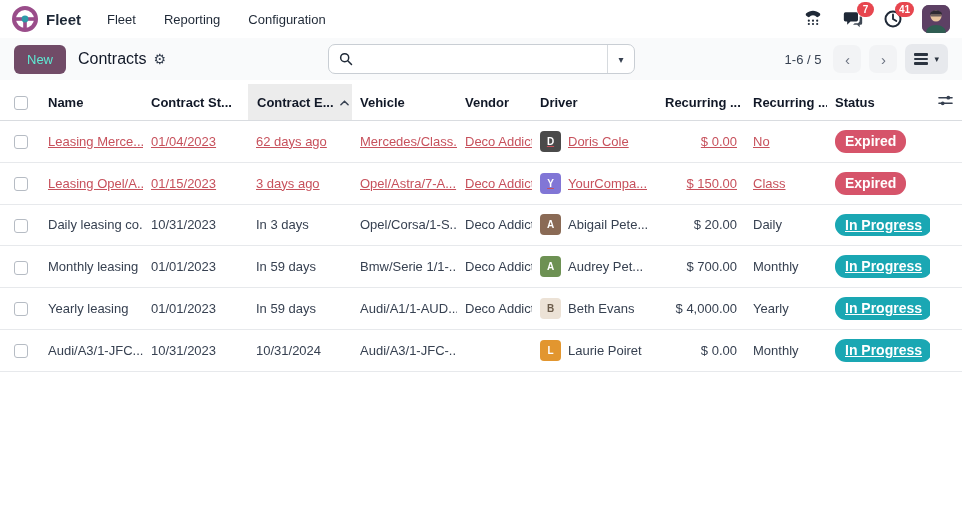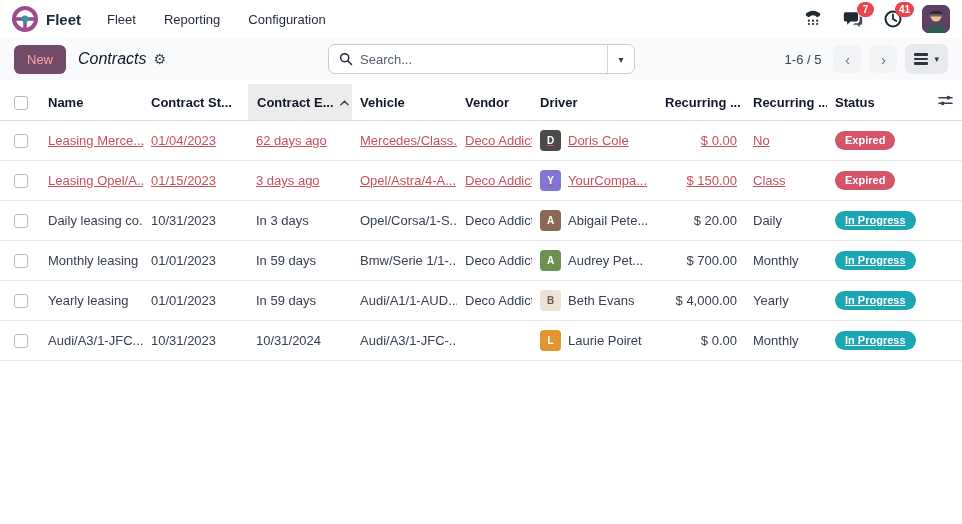--- a/index.html
+++ b/index.html
@@ -16,24 +16,24 @@
   .tray-icon { position:relative; width:22px; height:22px; display:flex; align-items:center; justify-content:center; cursor:pointer; }
   .tray-icon svg { display:block; }
   .count-badge { position:absolute; top:-6px; right:-10px; min-width:17px; height:15px; padding:0 4px;
     border-radius:9px; background:#e7464f; color:#fff; font-size:10px; font-weight:bold;
     display:flex; align-items:center; justify-content:center; }
   .user-avatar { width:28px; height:28px; border-radius:7px; background:#5d4064; overflow:hidden;
     display:flex; align-items:flex-end; justify-content:center; cursor:pointer; }
 
   
   .control-panel { height:42px; display:flex; align-items:center; padding:0 14px; background:#f9fafb; position:relative; }
-  .btn-new { background:#714B67; color:#fca5a5; border:none; font-size:13px; font-weight:500;
+  .btn-new { background:#714B67; color:#5eead4; border:none; font-size:13px; font-weight:500;
     padding:7px 13px; border-radius:6px; cursor:pointer; font-family:inherit; }
   .breadcrumb { display:flex; align-items:center; gap:7px; margin-left:12px; }
-  .breadcrumb-title { font-size:16px; color:#111827;font-style:italic; }
+  .breadcrumb-title { font-size:16px; color:#111827; }
   .cog { font-size:14px; color:#374151; cursor:pointer; }
   .search-box { position:absolute; left:328px; top:6px; width:307px; height:30px; background:#fff;
     border:1px solid #c9ced4; border-radius:7px; display:flex; align-items:center; }
   .search-main { flex:1; display:flex; align-items:center; gap:7px; padding:0 10px; }
   .search-main input { border:none; outline:none; flex:1; font-size:13px; font-family:inherit; color:#374151; background:transparent; }
   .search-main input::placeholder { color:#56606b; }
   .search-caret { width:27px; height:100%; border-left:1px solid #d6dade; display:flex; align-items:center; justify-content:center;
     color:#374151; font-size:10px; cursor:pointer; }
   .cp-right { margin-left:auto; display:flex; align-items:center; gap:8px; }
   .pager-text { font-size:13px; color:#374151; margin-right:4px; }
@@ -55,21 +55,21 @@
     white-space:nowrap; overflow:hidden; cursor:pointer; }
   th.sorted { background:#ececec;padding-left:9px; }
   th.num, td.num { text-align:right; }
   td { padding:9px 8px; border-bottom:1px solid #e7e9ec; white-space:nowrap; overflow:hidden; color:#374151; cursor:pointer; }
   td.cb-cell, th.cb-cell { padding-left:14px; }
   .sort-caret { margin-left:6px; vertical-align:1px; }
   tr.expired td { color:#c7515c;text-decoration:underline; }
   .driver-cell { display:flex; align-items:center; gap:7px; }
   .avatar { width:21px; height:21px; border-radius:4px; flex:0 0 auto; display:flex; align-items:center;
     justify-content:center; font-size:10px; font-weight:bold; color:#fff; }
-  .badge { display:inline-block; padding:3px 10px; border-radius:11px; font-size:11px; font-weight:bold; color:#fff; line-height:1.2; }
+  .badge { display:inline-block; padding:3px 10px; border-radius:11px; font-size:14px; font-weight:bold; color:#fff; line-height:1.2; }
   .badge-danger { background:#d6546a; }
   .badge-info { background:#1aa7b3;text-decoration:underline; }
   input[type=checkbox] { appearance:none; width:14px; height:14px; border:1px solid #b6bcc4; border-radius:3px;
     background:#fff; cursor:pointer; vertical-align:middle; }
   .opt-icon { color:#374151; }
 </style>
 </head>
 <body>
 
 <div class="navbar">
@@ -132,21 +132,20 @@
     <span class="breadcrumb-title">Contracts</span>
     <span class="cog">⚙</span>
   </div>
 
   <div class="search-box">
     <div class="search-main">
       <svg viewBox="0 0 16 16" width="14" height="14">
         <circle cx="6.5" cy="6.5" r="4.6" fill="none" stroke="#1f2937" stroke-width="1.7"></circle>
         <path d="M10.3 10.3L14.3 14.3" stroke="#1f2937" stroke-width="1.7" stroke-linecap="round"></path>
       </svg>
-      <input type="text" placeholder="Search..." style="">
     </div>
     <div class="search-caret">▾</div>
   </div>
 
   <div class="cp-right">
     <span class="pager-text">1-6 / 5</span>
     <button class="pager-btn">‹</button>
     <button class="pager-btn">›</button>
     <button class="view-switch">
       <span class="bars">
@@ -216,21 +215,21 @@
       <td class="num">$ 0.00</td>
       <td>No</td>
       <td><span class="badge badge-danger">Expired</span></td>
       <td></td>
     </tr>
     <tr class="expired">
       <td class="cb-cell"><input type="checkbox" style=""></td>
       <td>Leasing Opel/A...</td>
       <td>01/15/2023</td>
       <td>3 days ago</td>
-      <td>Opel/Astra/4-A...</td>
+      <td>Opel/Astra/7-A...</td>
       <td>Deco Addict</td>
       <td>
             <span class="driver-cell">
               <span class="avatar" style="background-color: rgb(129, 118, 214); color: rgb(255, 255, 255);">Y</span>
               <span>YourCompa...</span>
             </span>
           </td>
       <td class="num">$ 150.00</td>
       <td>Class</td>
       <td><span class="badge badge-danger">Expired</span></td>

